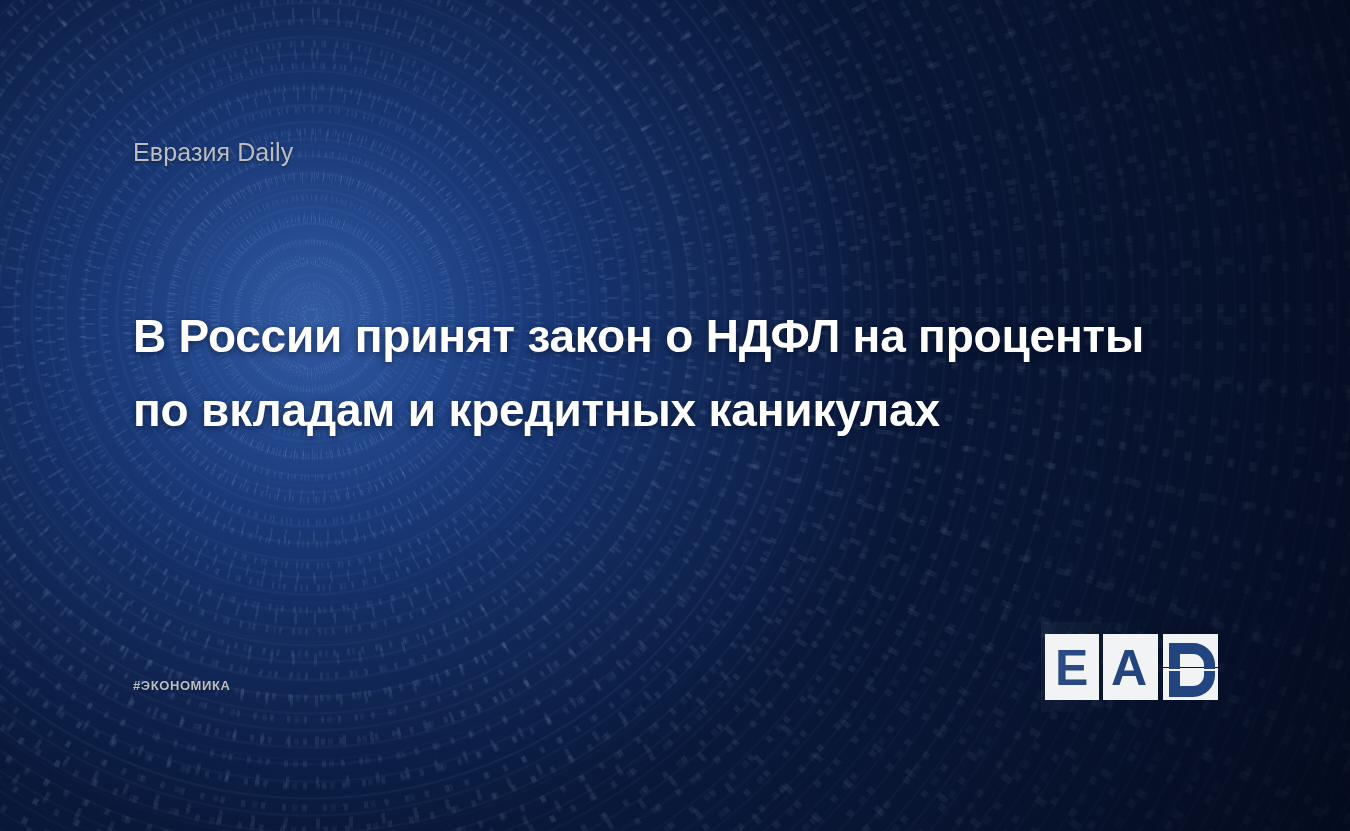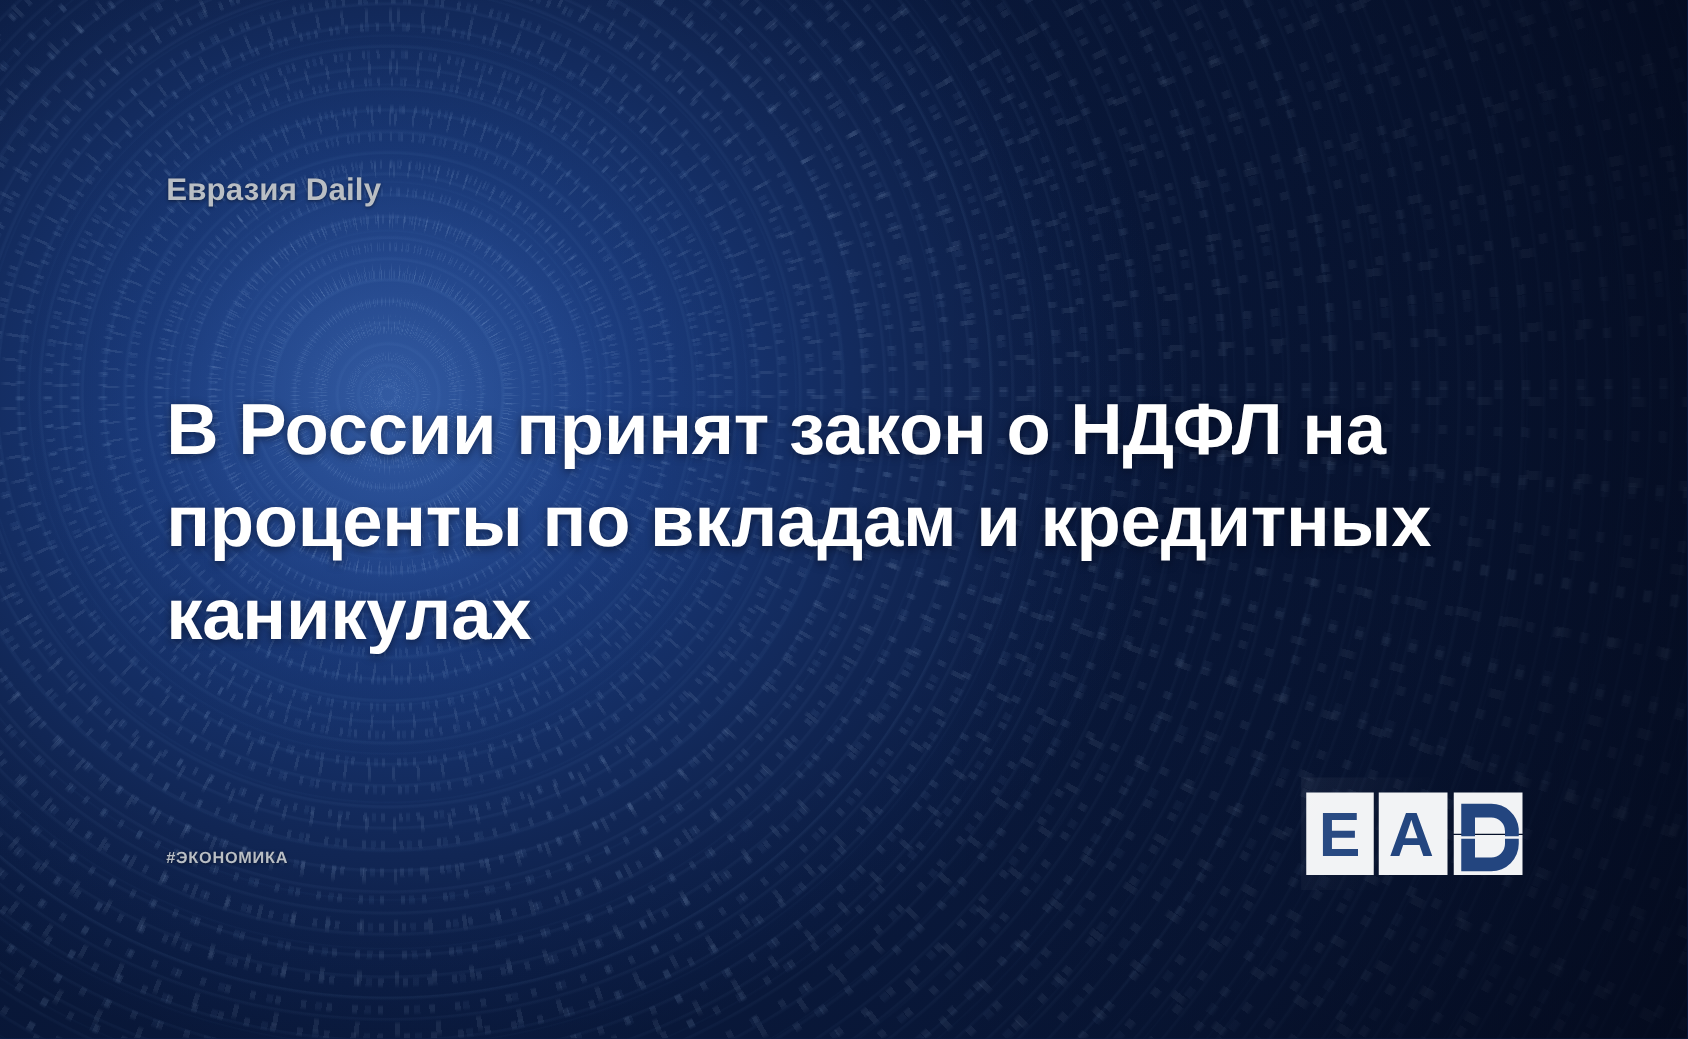--- a/index.html
+++ b/index.html
@@ -107,33 +107,33 @@
   .content {
     position: absolute;
     inset: 0;
   }
 
   .brand {
     position: absolute;
     left: 133px;
     top: 138px;
     font-size: 25px;
-    font-weight: 700;
+    font-weight: 400;
     letter-spacing: .1px;
     color: #b9bec4;
     text-shadow: 0 1px 3px rgba(0,0,0,.45);
     white-space: nowrap;
   }
 
   .headline {
     position: absolute;
     left: 133px;
     top: 268px;
     width: 1060px;
-    font-size: 58px;
+    font-size: 46px;
     font-weight: 700;
     line-height: 74px;
     letter-spacing: -0.2px;
     color: #ffffff;
     text-shadow: 0 2px 7px rgba(2,8,24,.55);
   }
 
   .tag {
     position: absolute;
     left: 133px;

